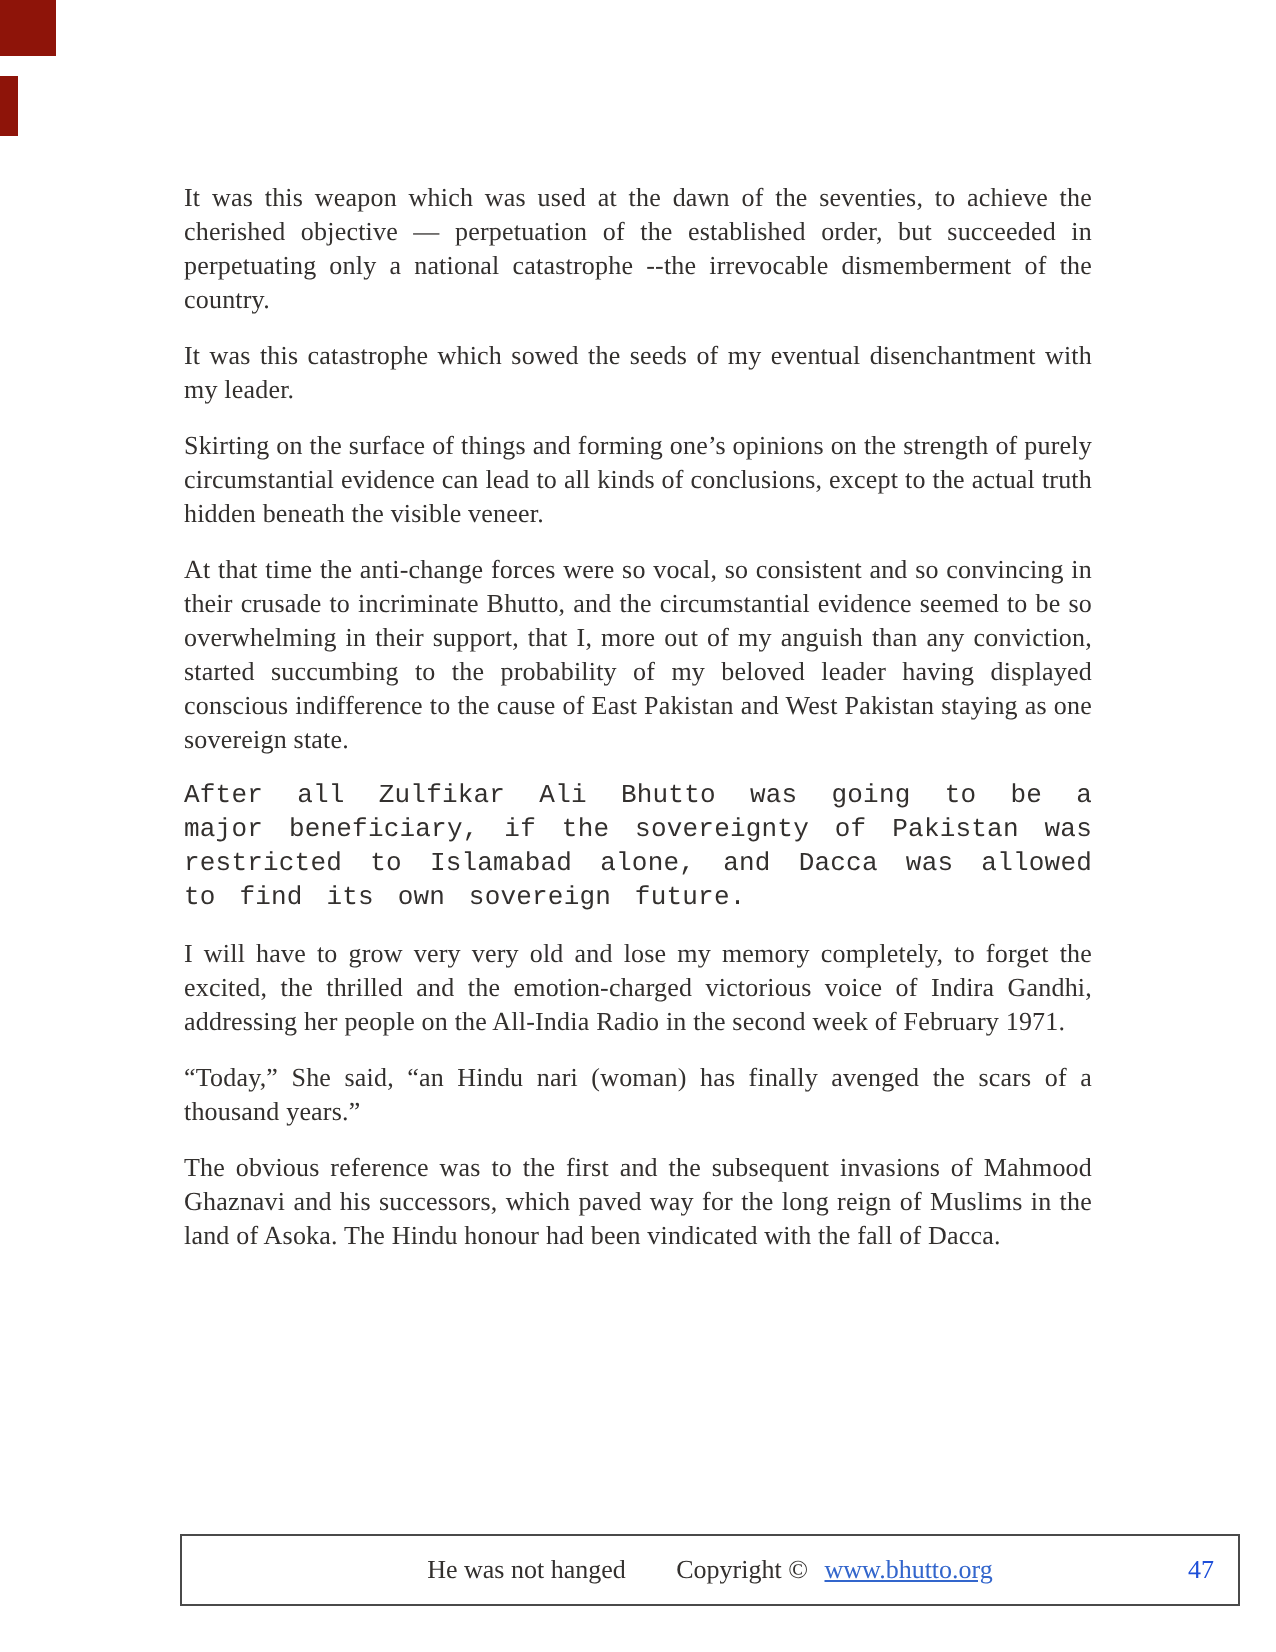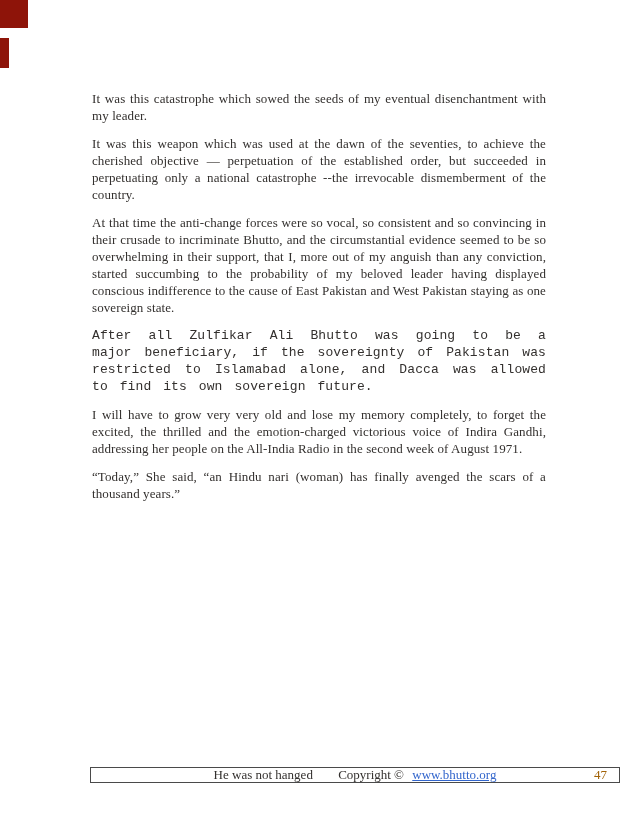--- a/index.html
+++ b/index.html
@@ -56,21 +56,21 @@
   .content p.wide-justify {
     word-spacing: 4px;
     font-family: Liberation Mono, monospace;
   }
 
   .footer {
     position: absolute;
     left: 90px;
     top: 767px;
     width: 530px;
-    height: 16px;
+    height: 36px;
     border: 1px solid #4a4a4a;
     display: flex;
     align-items: center;
     font-size: 13px;
   }
 
   .footer-center {
     position: absolute;
     left: 0;
     right: 0;
@@ -90,38 +90,40 @@
   .footer-link {
     color: #3366cc;
     text-decoration: underline;
     margin-left: 5px;
     cursor: pointer;
   }
 
   .footer-pagenum {
     position: absolute;
     right: 12px;
-    color: #a16207;
+    color: #1d4ed8;
   }
 </style>
 </head>
 <body>
 
 <div class="page">
 
   <div class="corner-mark"></div>
   <div class="edge-mark"></div>
 
   <div class="content">
+    <p>It was this weapon which was used at the dawn of the seventies, to achieve the cherished objective — perpetuation of the established order, but succeeded in perpetuating only a national catastrophe --the irrevocable dismemberment of the country.</p>
     <p>It was this catastrophe which sowed the seeds of my eventual disenchantment with my leader.</p>
-    <p>It was this weapon which was used at the dawn of the seventies, to achieve the cherished objective — perpetuation of the established order, but succeeded in perpetuating only a national catastrophe --the irrevocable dismemberment of the country.</p>
+    <p>Skirting on the surface of things and forming one’s opinions on the strength of purely circumstantial evidence can lead to all kinds of conclusions, except to the actual truth hidden beneath the visible veneer.</p>
     <p>At that time the anti-change forces were so vocal, so consistent and so convincing in their crusade to incriminate Bhutto, and the circumstantial evidence seemed to be so overwhelming in their support, that I, more out of my anguish than any conviction, started succumbing to the probability of my beloved leader having displayed conscious indifference to the cause of East Pakistan and West Pakistan staying as one sovereign state.</p>
     <p class="wide-justify">After all Zulfikar Ali Bhutto was going to be a major beneficiary, if the sovereignty of Pakistan was restricted to Islamabad alone, and Dacca was allowed to find its own sovereign future.</p>
-    <p>I will have to grow very very old and lose my memory completely, to forget the excited, the thrilled and the emotion-charged victorious voice of Indira Gandhi, addressing her people on the All-India Radio in the second week of August 1971.</p>
+    <p>I will have to grow very very old and lose my memory completely, to forget the excited, the thrilled and the emotion-charged victorious voice of Indira Gandhi, addressing her people on the All-India Radio in the second week of February 1971.</p>
     <p>“Today,” She said, “an Hindu nari (woman) has finally avenged the scars of a thousand years.”</p>
+    <p>The obvious reference was to the first and the subsequent invasions of Mahmood Ghaznavi and his successors, which paved way for the long reign of Muslims in the land of Asoka. The Hindu honour had been vindicated with the fall of Dacca.</p>
   </div>
 
   <div class="footer">
     <div class="footer-center">
       <span class="footer-title">He was not hanged</span>
       <span class="footer-copyright">Copyright ©</span>
       <a class="footer-link">www.bhutto.org</a>
     </div>
     <span class="footer-pagenum">47</span>
   </div>

